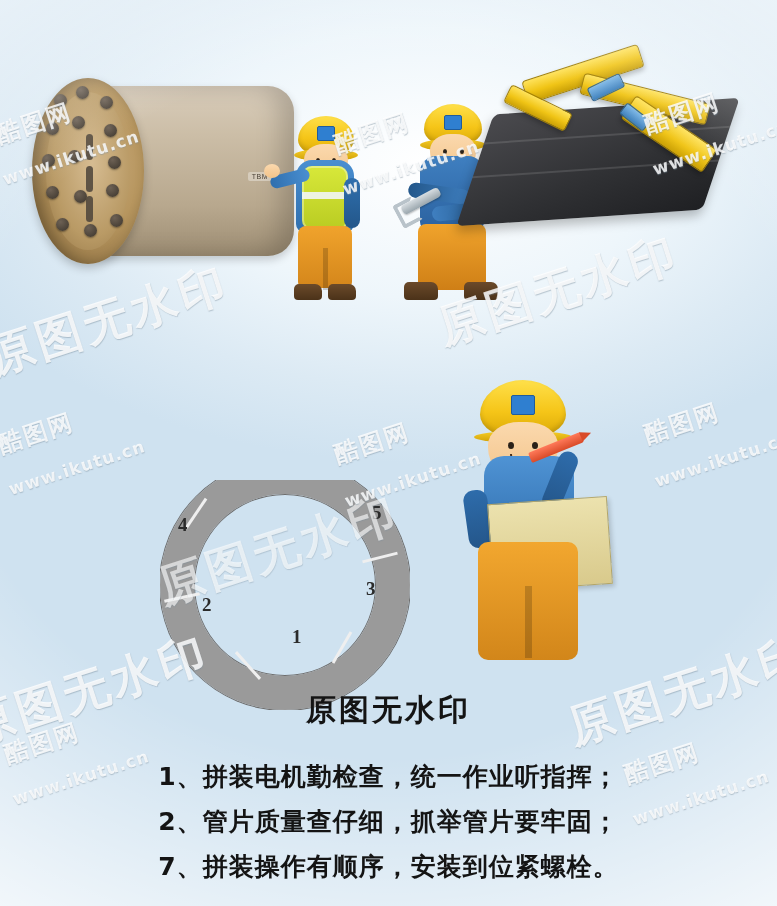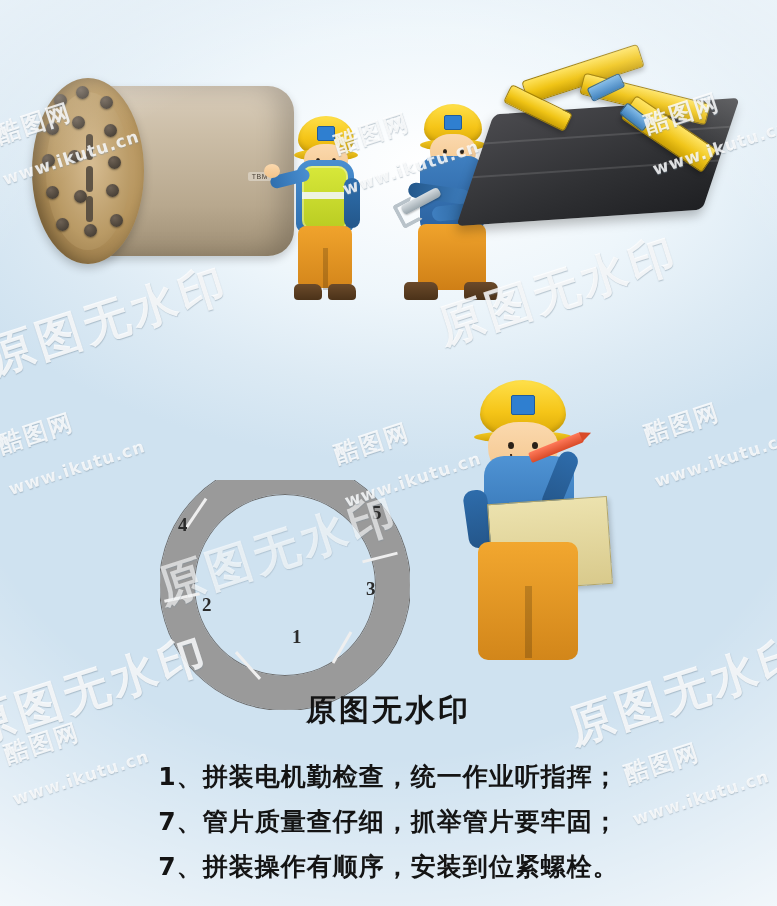--- a/index.html
+++ b/index.html
@@ -464,21 +464,21 @@
         </div>
     </div>
   </div>
 
   <div class="vignette"></div>
 
   <div class="title">原图无水印</div>
 
   <div class="lines">
     <div class="line">1、拼装电机勤检查，统一作业听指挥；</div>
-    <div class="line">7、管片质量查仔细，抓举管片要牢固；</div>
+    <div class="line">2、管片质量查仔细，抓举管片要牢固；</div>
     <div class="line">7、拼装操作有顺序，安装到位紧螺栓。</div>
   </div>
 
   <div class="wm-layer">
     <div class="wm big" style="left:-20px; top:330px; transform: rotate(-18deg);">原图无水印</div>
     <div class="wm big" style="left:430px; top:300px; transform: rotate(-18deg);">原图无水印</div>
     <div class="wm big" style="left:-40px; top:700px; transform: rotate(-18deg);">原图无水印</div>
     <div class="wm big" style="left:560px; top:700px; transform: rotate(-18deg);">原图无水印</div>
     <div class="wm big" style="left:150px; top:560px; transform: rotate(-18deg); opacity:.75;">原图无水印</div>
 

